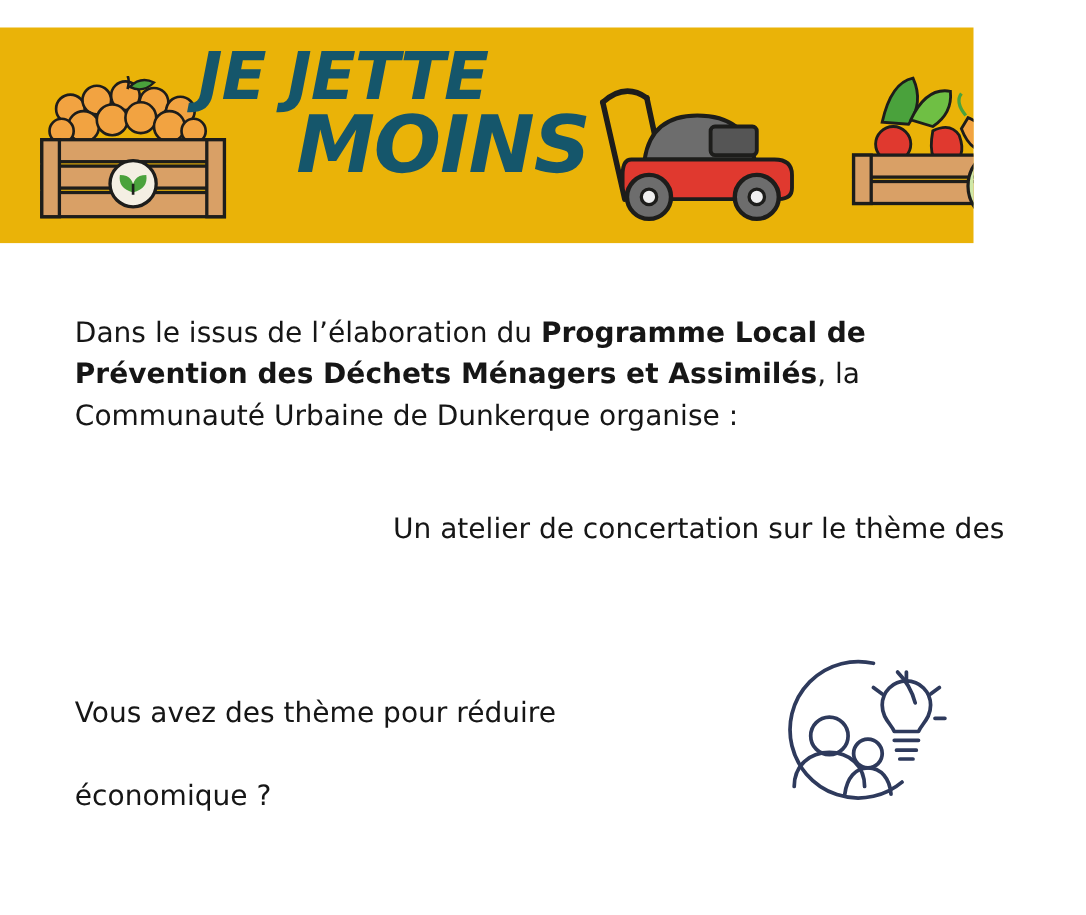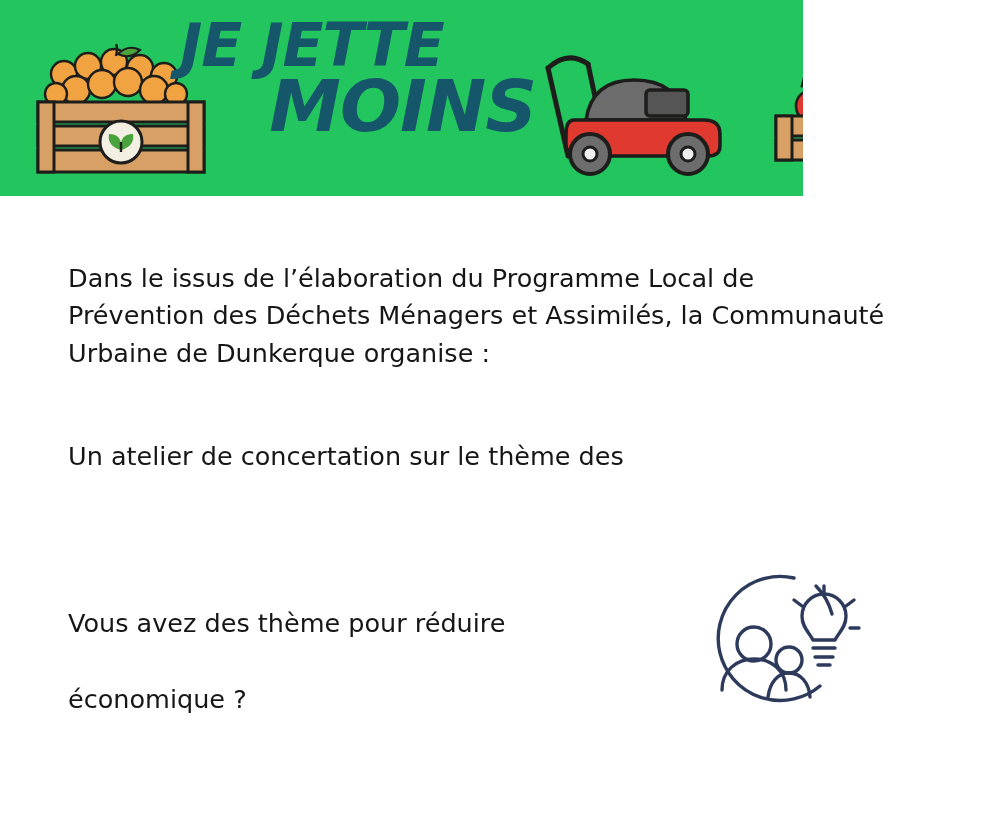--- a/index.html
+++ b/index.html
@@ -11,24 +11,25 @@
     height: 832px;
     background: #ffffff;
     font-family: "DejaVu Sans", "Liberation Sans", sans-serif;
     color: #1c1c1c;
     overflow: hidden;
   }
 
   
   .banner {
     position: relative;
-    width: 803px;
+    width: 885px;
     height: 196px;
-    background: #22c55e;
+    background: #eab308;
     overflow: hidden;
+    margin-top: 25px;
   }
   .banner-title {
     position: absolute;
     left: 180px;
     top: 18px;
     width: 370px;
     color: #15566b;
     font-family: "DejaVu Sans", "Liberation Sans", sans-serif;
     font-weight: bold;
     font-style: italic;
@@ -58,32 +59,32 @@
   .content {
     position: relative;
     padding: 0;
   }
   .para {
     position: absolute;
     font-size: 25.5px;
     line-height: 1.48;
     color: #161616;
   }
-  .para b { font-weight: normal; }
+  .para b { font-weight: bold; }
 
   .para-intro {
     left: 68px;
     top: 38px;
     width: 830px;
   }
   .para-workshop {
     left: 68px;
     top: 216px;
     width: 845px;
-    text-align: left;
+    text-align: right;
     line-height: 1.42;
   }
   .para-question {
     left: 68px;
     top: 382px;
     width: 540px;
     line-height: 1.5;
   }
 
   .bulb-figure {

